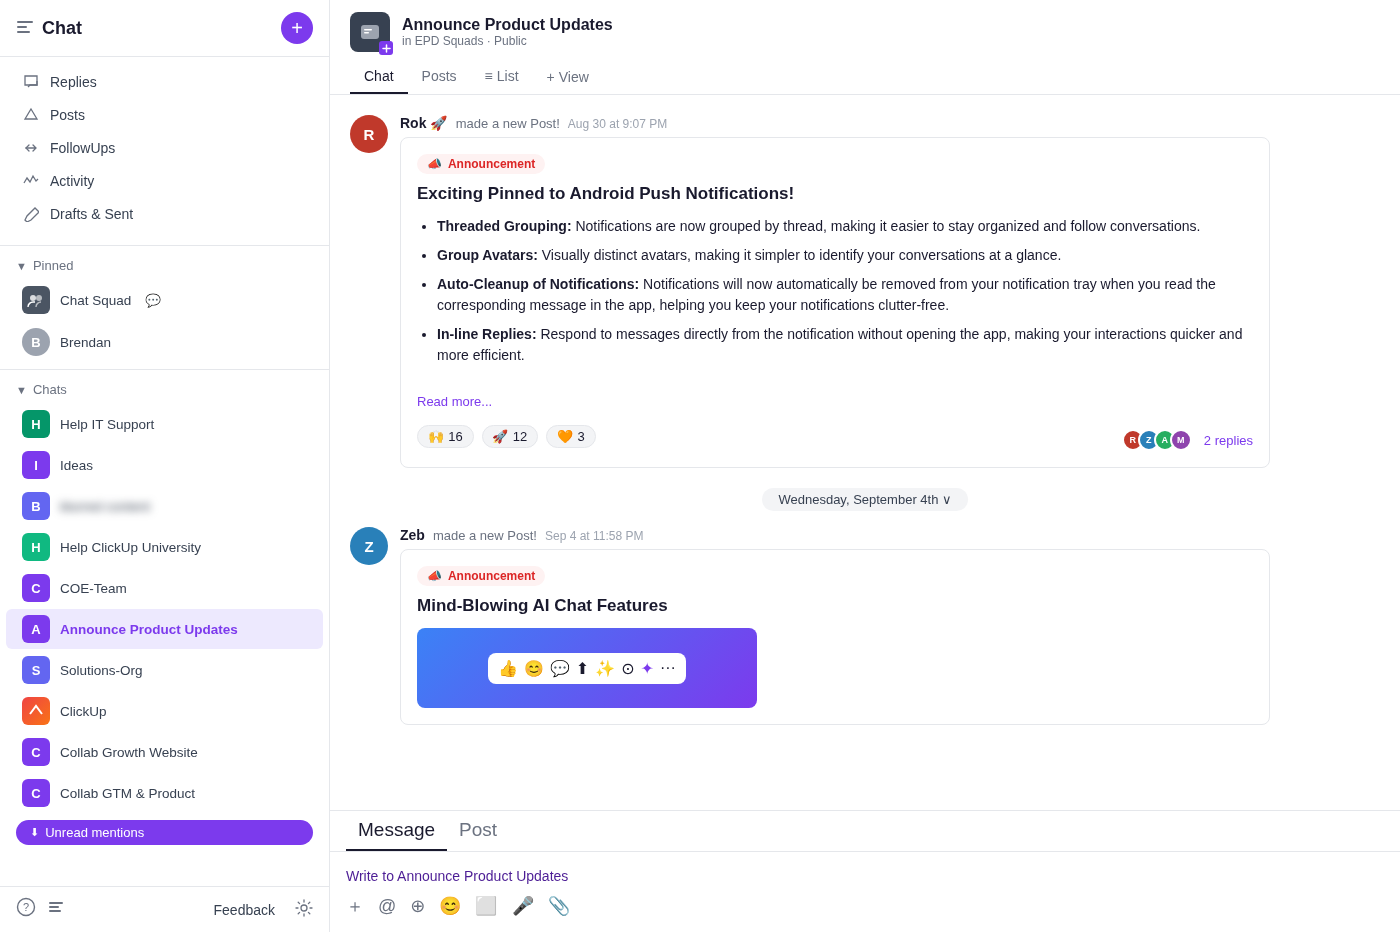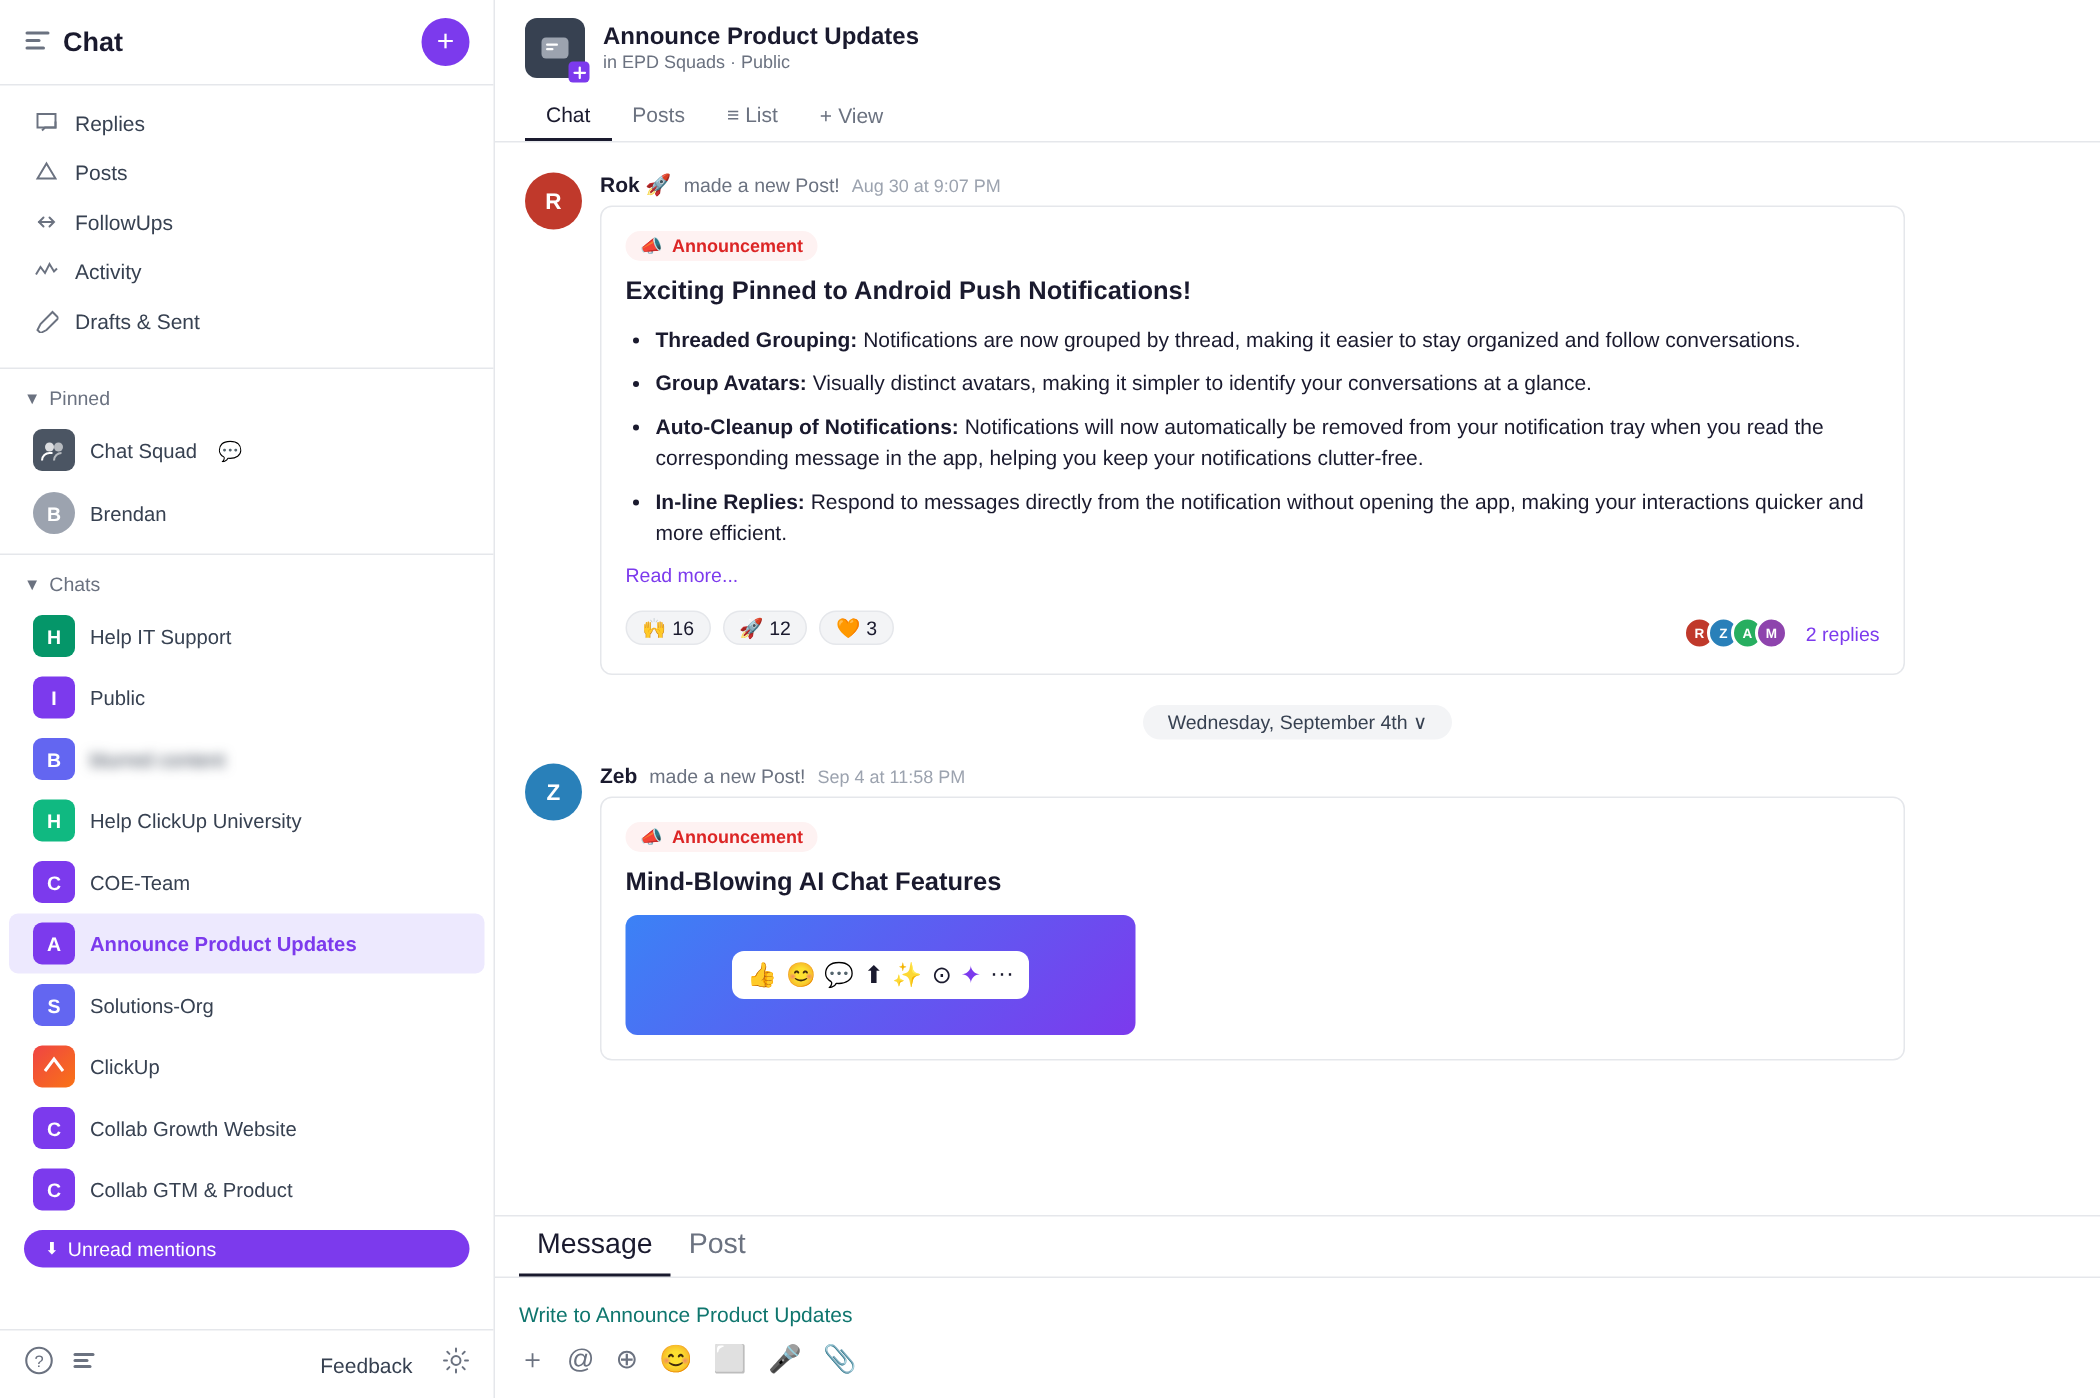--- a/index.html
+++ b/index.html
@@ -66,21 +66,21 @@
     .msg-avatar.zeb { background: #2980b9; }
     .msg-content { flex: 1; }
     .msg-header { display: flex; align-items: baseline; gap: 8px; margin-bottom: 6px; }
     .msg-author { font-weight: 700; font-size: 14px; }
     .msg-action { font-size: 13px; color: #6b7280; }
     .msg-timestamp { font-size: 12px; color: #9ca3af; }
 
     .post-card { border: 1px solid #e5e7eb; border-radius: 8px; padding: 16px; max-width: 870px; }
     .announcement-badge { display: inline-flex; align-items: center; gap: 6px; background: #fef2f2; color: #dc2626; font-size: 12px; font-weight: 600; padding: 3px 10px; border-radius: 12px; margin-bottom: 10px; }
     .post-title { font-size: 17px; font-weight: 800; margin-bottom: 12px; }
-    .post-list { margin-left: 20px; margin-bottom: 10px; }
+    .post-list { margin-left: 20px; margin-bottom: 28px; }
     .post-list li { margin-bottom: 8px; line-height: 1.5; font-size: 14px; }
     .post-list li strong { font-weight: 700; }
     .read-more { color: #7c3aed; font-size: 13px; cursor: pointer; margin-bottom: 12px; display: block; }
     .reactions-row { display: flex; align-items: center; gap: 8px; }
     .reaction { background: #f3f4f6; border: 1px solid #e5e7eb; border-radius: 12px; padding: 3px 10px; font-size: 13px; cursor: pointer; display: flex; align-items: center; gap: 4px; }
     .replies-row { display: flex; align-items: center; gap: 6px; margin-top: 8px; }
     .reply-avatars { display: flex; }
     .reply-avatar { width: 22px; height: 22px; border-radius: 50%; border: 2px solid white; margin-right: -6px; font-size: 9px; font-weight: 700; color: white; display: flex; align-items: center; justify-content: center; }
     .reply-count { font-size: 13px; color: #7c3aed; cursor: pointer; margin-left: 12px; }
     .post-footer { display: flex; justify-content: space-between; align-items: center; margin-top: 10px; }
@@ -90,21 +90,21 @@
 
     .post-image { width: 100%; max-width: 340px; height: 80px; background: linear-gradient(135deg, #3b82f6, #7c3aed); border-radius: 8px; margin-top: 10px; display: flex; align-items: center; justify-content: center; }
     .post-image-toolbar { background: white; border-radius: 8px; padding: 6px 10px; display: flex; gap: 6px; align-items: center; font-size: 16px; }
 
     
     .message-input-area { border-top: 1px solid #e5e7eb; padding: 0; }
     .input-tabs { display: flex; gap: 0; padding: 0 16px; border-bottom: 1px solid #e5e7eb; }
     .input-tab { padding: 8px 12px; font-size: 19px; color: #6b7280; cursor: pointer; border-bottom: 2px solid transparent; }
     .input-tab.active { color: #1a1a2e; border-bottom: 2px solid #1a1a2e; font-weight: 500; }
     .input-box { padding: 10px 16px; }
-    .input-placeholder { color: #0f766e; font-size: 14px; padding: 6px 0; }
+    .input-placeholder { color: #4c1d95; font-size: 14px; padding: 6px 0; }
     .input-toolbar { display: flex; align-items: center; gap: 14px; padding: 4px 0; }
     .input-tool { font-size: 18px; color: #6b7280; cursor: pointer; }
   </style>
 </head>
 <body>
 
 <div class="sidebar">
   <div class="sidebar-header">
     <div class="sidebar-header-left">
       <span class="sidebar-toggle-icon">
@@ -198,21 +198,21 @@
 
   <div style="overflow-y:auto; flex:1;">
 
     <div class="chat-item">
       <div class="chat-avatar" style="background:#059669; color:white;">H</div>
       <span class="chat-name">Help IT Support</span>
     </div>
 
     <div class="chat-item">
       <div class="chat-avatar" style="background:#7c3aed; color:white;">I</div>
-      <span class="chat-name">Public</span>
+      <span class="chat-name">Ideas</span>
     </div>
 
     <div class="chat-item blurred-item">
       <div class="chat-avatar" style="background:#6366f1; color:white;">B</div>
       <span class="chat-name">blurred content</span>
     </div>
 
     <div class="chat-item">
       <div class="chat-avatar" style="background:#10b981; color:white;">H</div>
       <span class="chat-name">Help ClickUp University</span>

